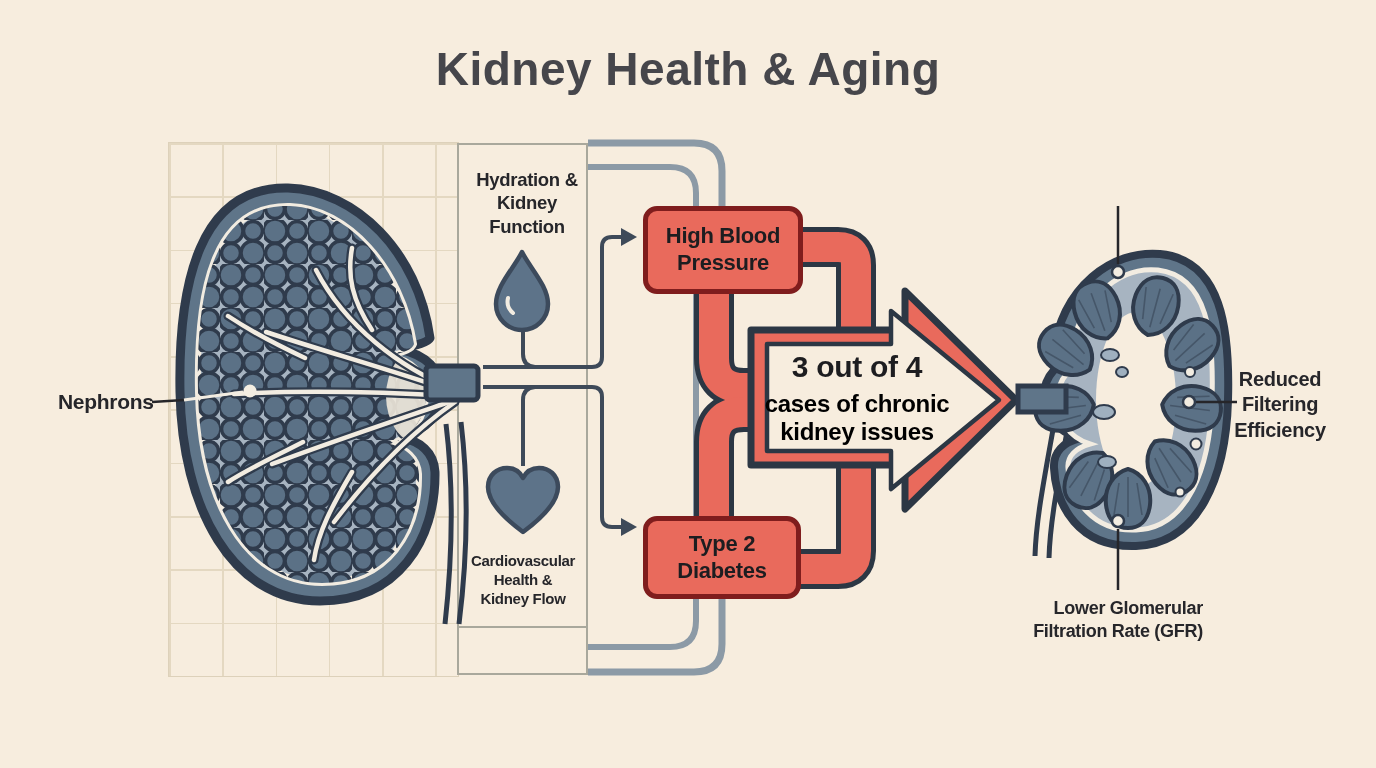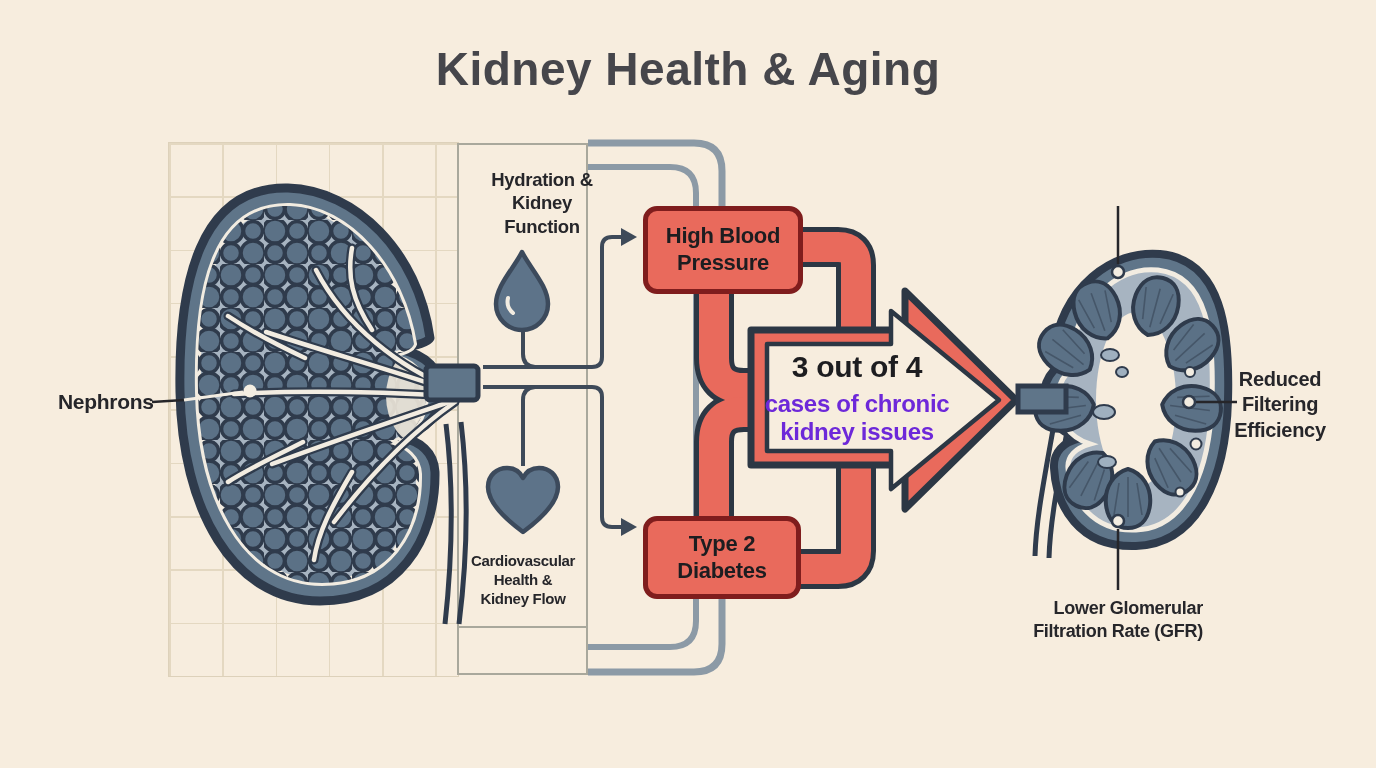--- a/index.html
+++ b/index.html
@@ -45,24 +45,24 @@
     text-align:center;white-space:pre-line;letter-spacing:-0.3px;
   }
   .box-hbp{left:643px;top:206px;width:160px;height:88px;}
   .box-t2d{left:643px;top:516px;width:158px;height:83px;}
   .stat{
     position:absolute;left:857px;top:350px;transform:translateX(-50%);
     font-size:30px;font-weight:700;color:#1d1d20;white-space:nowrap;letter-spacing:-0.3px;
   }
   .stat-desc{
     position:absolute;left:857px;top:390px;transform:translateX(-50%);
-    font-size:24px;font-weight:700;color:#6d28d9;white-space:pre-line;
+    font-size:24px;font-weight:700;color:#000000;white-space:pre-line;
     text-align:center;line-height:1.18;letter-spacing:-0.3px;
   }
-  .lbl-hydration{left:542px;top:168px;font-size:18.5px;}
+  .lbl-hydration{left:527px;top:168px;font-size:18.5px;}
   .lbl-cardio{left:523px;top:551px;font-size:15px;}
   .lbl-impact{left:1118px;top:148px;font-size:20px;}
   .lbl-reduced{left:1280px;top:367px;font-size:20px;}
   .lbl-gfr{left:1118px;top:597px;font-size:18px;text-align:right;}
 </style>
 </head>
 <body>
 
 <div class="stage">
 

